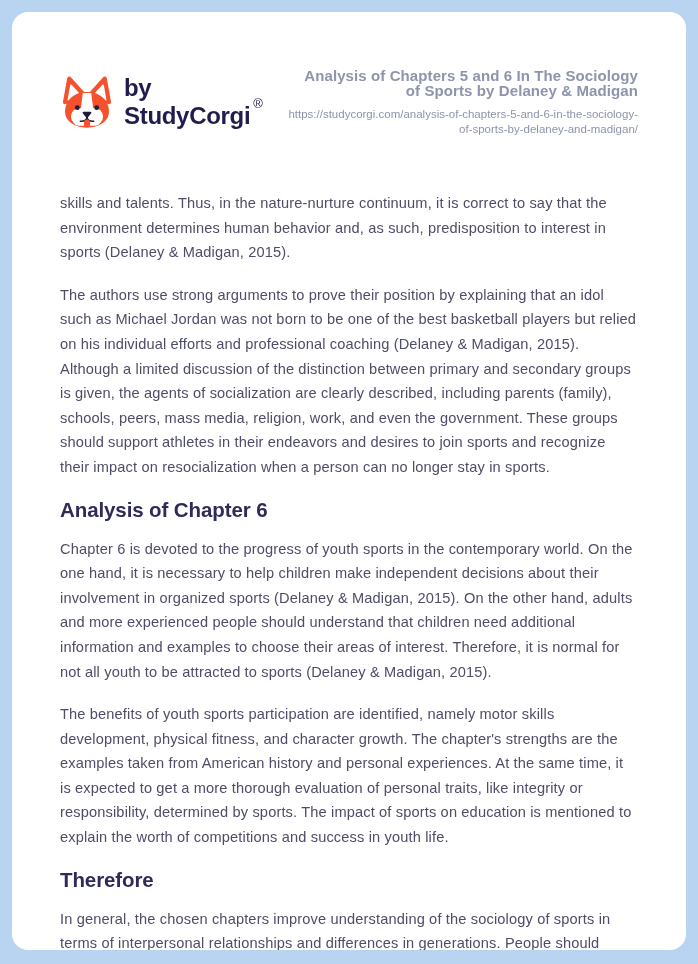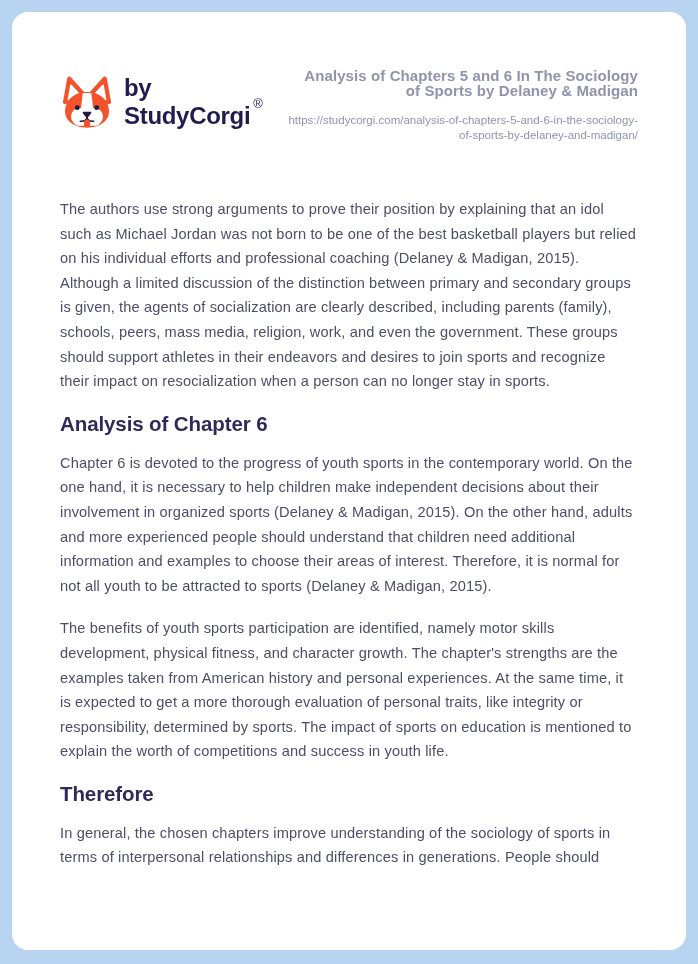--- a/index.html
+++ b/index.html
@@ -53,21 +53,21 @@
   }
   .doc-title {
     font-size: 15px;
     line-height: 15px;
     font-weight: 700;
     color: #8E94AB;
     letter-spacing: 0.1px;
   }
   .doc-url {
     display: block;
-    margin-top: 15px;
+    margin-top: 9px;
     font-size: 11.5px;
     line-height: 15px;
     font-weight: 400;
     color: #8E94AB;
     text-decoration: none;
     word-break: break-all;
   }
   .article { margin-top: 54px; }
   .article p {
     font-size: 14.6px;
@@ -125,20 +125,21 @@
         <span class="brand-text"><span>by StudyCorgi</span><span class="reg-mark">®</span></span>
       </div>
 
       <div class="doc-meta">
         <div class="doc-title">Analysis of Chapters 5 and 6 In The Sociology of Sports by Delaney &amp; Madigan</div>
         <a class="doc-url" href="#">https://studycorgi.com/analysis-of-chapters-5-and-6-in-the-sociology-of-sports-by-delaney-and-madigan/</a>
       </div>
     </header>
 
     <main class="article" id="article">
+        <p>skills and talents. Thus, in the nature-nurture continuum, it is correct to say that the environment determines human behavior and, as such, predisposition to interest in sports (Delaney &amp; Madigan, 2015).</p>
         <p>The authors use strong arguments to prove their position by explaining that an idol such as Michael Jordan was not born to be one of the best basketball players but relied on his individual efforts and professional coaching (Delaney &amp; Madigan, 2015). Although a limited discussion of the distinction between primary and secondary groups is given, the agents of socialization are clearly described, including parents (family), schools, peers, mass media, religion, work, and even the government. These groups should support athletes in their endeavors and desires to join sports and recognize their impact on resocialization when a person can no longer stay in sports.</p>
         <h2>Analysis of Chapter 6</h2>
         <p>Chapter 6 is devoted to the progress of youth sports in the contemporary world. On the one hand, it is necessary to help children make independent decisions about their involvement in organized sports (Delaney &amp; Madigan, 2015). On the other hand, adults and more experienced people should understand that children need additional information and examples to choose their areas of interest. Therefore, it is normal for not all youth to be attracted to sports (Delaney &amp; Madigan, 2015).</p>
         <p>The benefits of youth sports participation are identified, namely motor skills development, physical fitness, and character growth. The chapter's strengths are the examples taken from American history and personal experiences. At the same time, it is expected to get a more thorough evaluation of personal traits, like integrity or responsibility, determined by sports. The impact of sports on education is mentioned to explain the worth of competitions and success in youth life.</p>
         <h2>Therefore</h2>
         <p>In general, the chosen chapters improve understanding of the sociology of sports in terms of interpersonal relationships and differences in generations. People should</p>
       </main>
 
   </div>
 </div>

